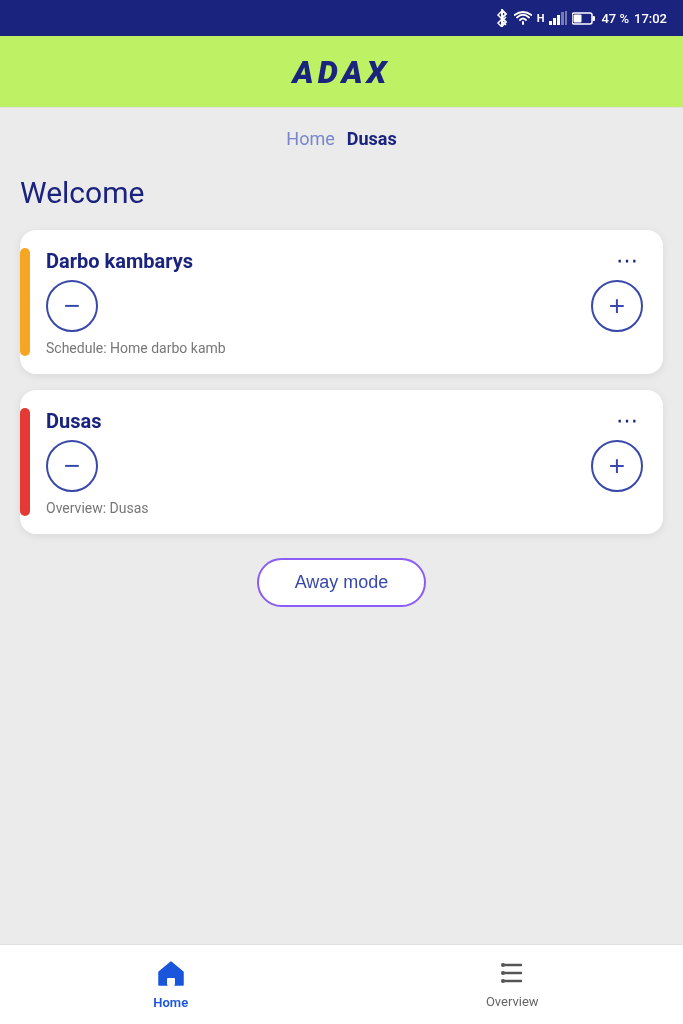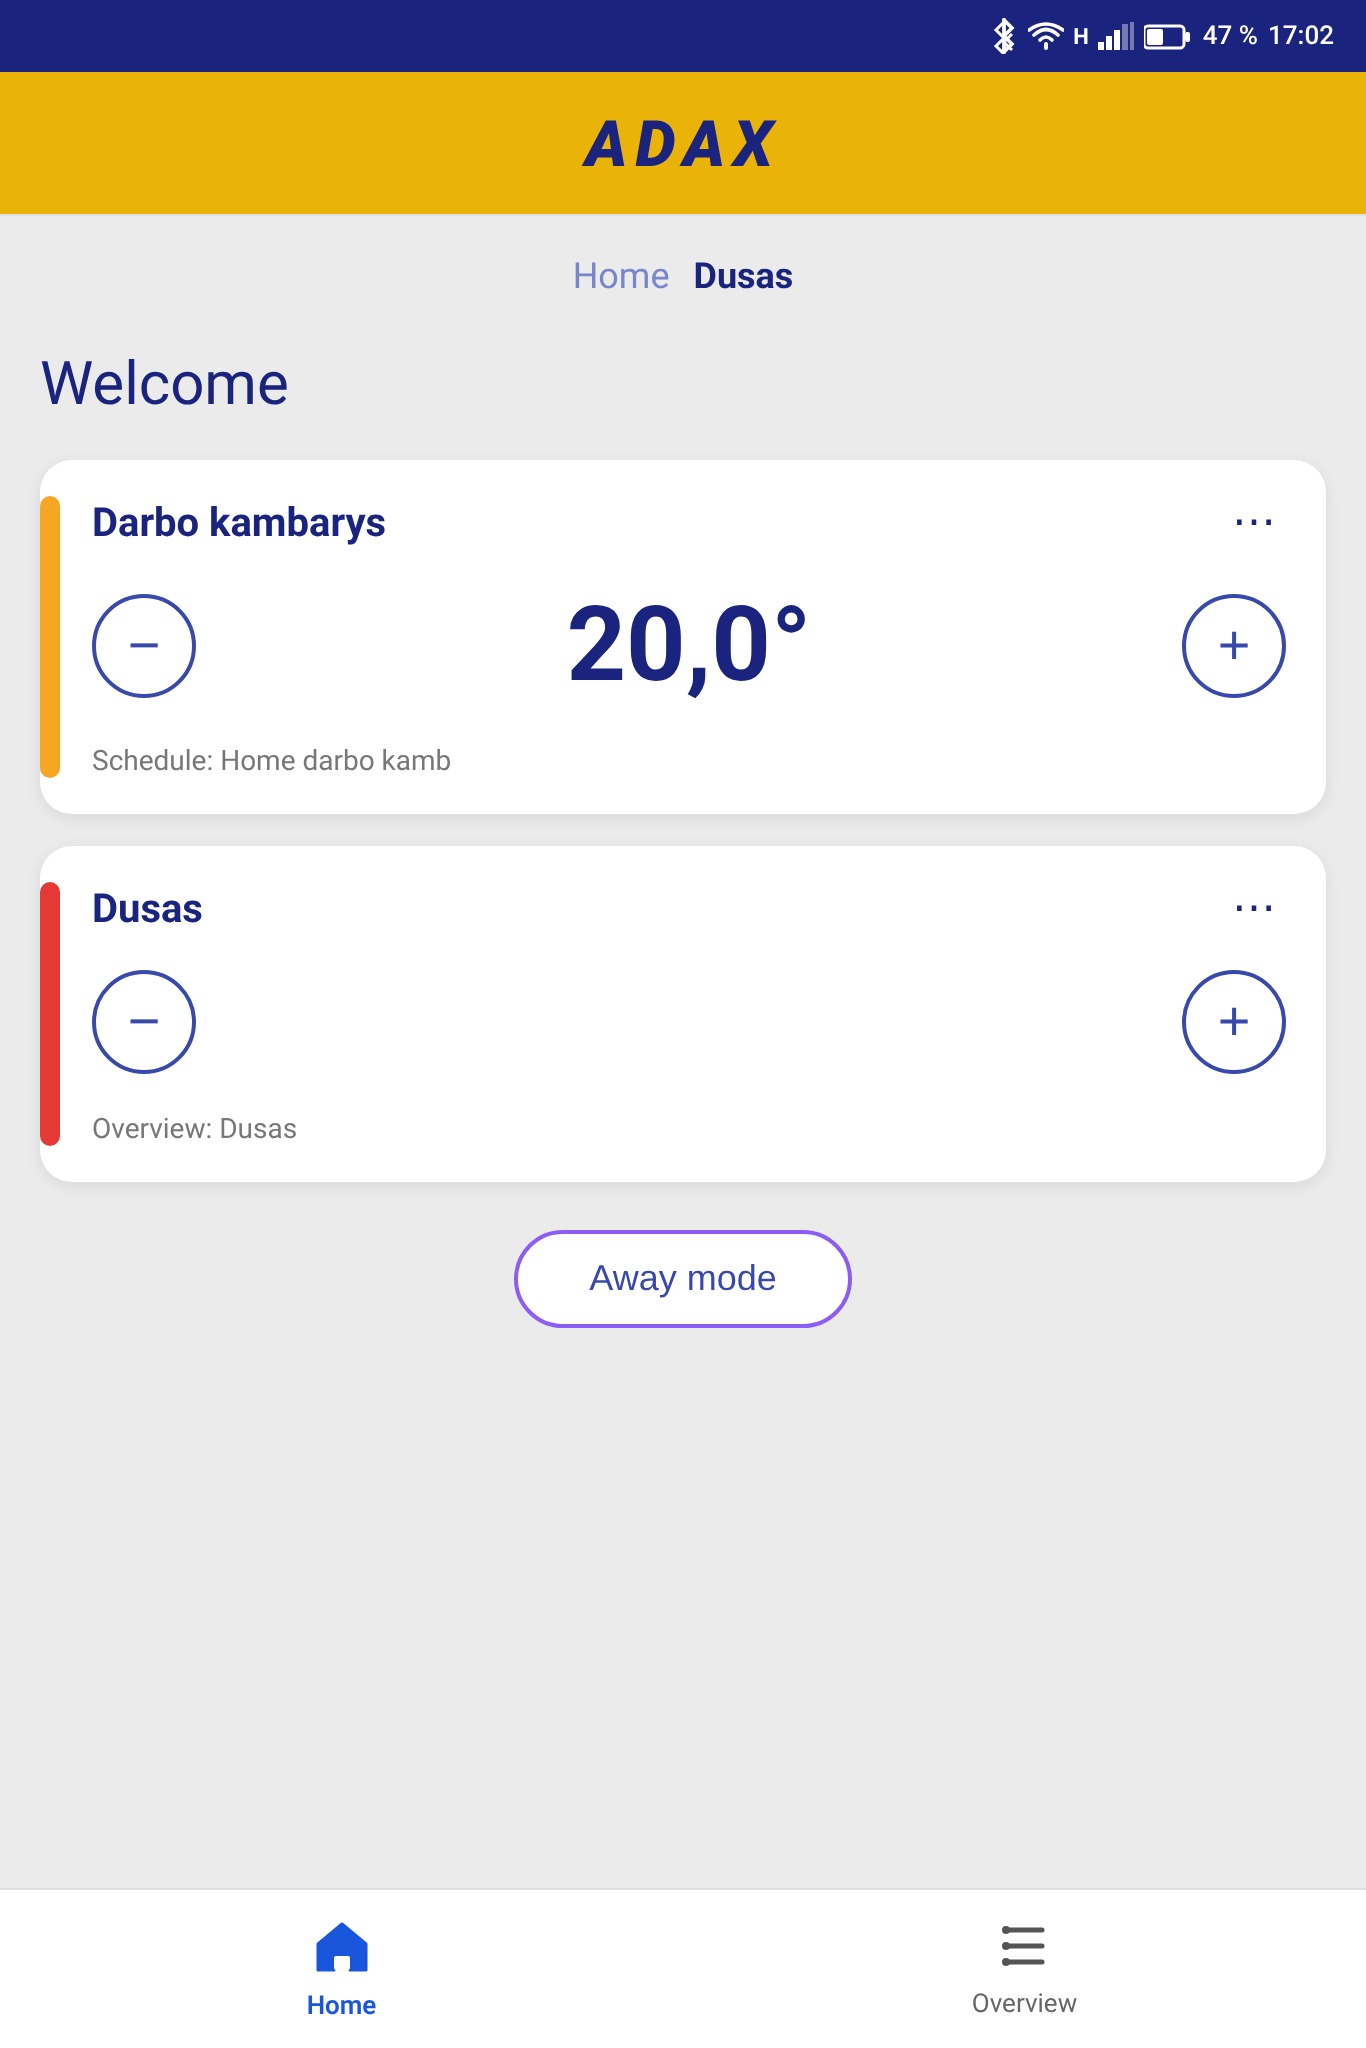--- a/index.html
+++ b/index.html
@@ -28,21 +28,21 @@
       flex-shrink: 0;
     }
     .status-icons {
       display: flex;
       align-items: center;
       gap: 5px;
     }
 
     
     .app-header {
-      background: #eab308;
+      background: #bef264;
       display: flex;
       align-items: center;
       justify-content: center;
       height: 72px;
       border-bottom: 1px solid #e0e0e0;
       flex-shrink: 0;
     }
     .logo-text {
       font-size: 32px;
       font-weight: 900;
@@ -103,21 +103,21 @@
       border-radius: 8px;
       margin-right: 16px;
       flex-shrink: 0;
     }
     .card-accent.yellow { background: #f5a623; }
     .card-accent.orange { background: #e53935; }
     .card-body {
       flex: 1;
       display: flex;
       flex-direction: column;
-      gap: 14px;
+      gap: 2px;
     }
     .card-header {
       display: flex;
       align-items: center;
       justify-content: space-between;
     }
     .card-name {
       font-size: 20px;
       font-weight: 700;
       color: #1a237e;
@@ -262,21 +262,20 @@
 
   <div class="device-card">
     <div class="card-accent yellow"></div>
     <div class="card-body">
       <div class="card-header">
         <span class="card-name">Darbo kambarys</span>
         <button class="card-menu-btn">⋯</button>
       </div>
       <div class="card-temp-row">
         <button class="temp-btn">−</button>
-        <span class="temp-value">20,0°</span>
         <button class="temp-btn">+</button>
       </div>
       <div class="card-schedule">Schedule: Home darbo kamb</div>
     </div>
   </div>
 
   <div class="device-card">
     <div class="card-accent orange"></div>
     <div class="card-body">
       <div class="card-header">

